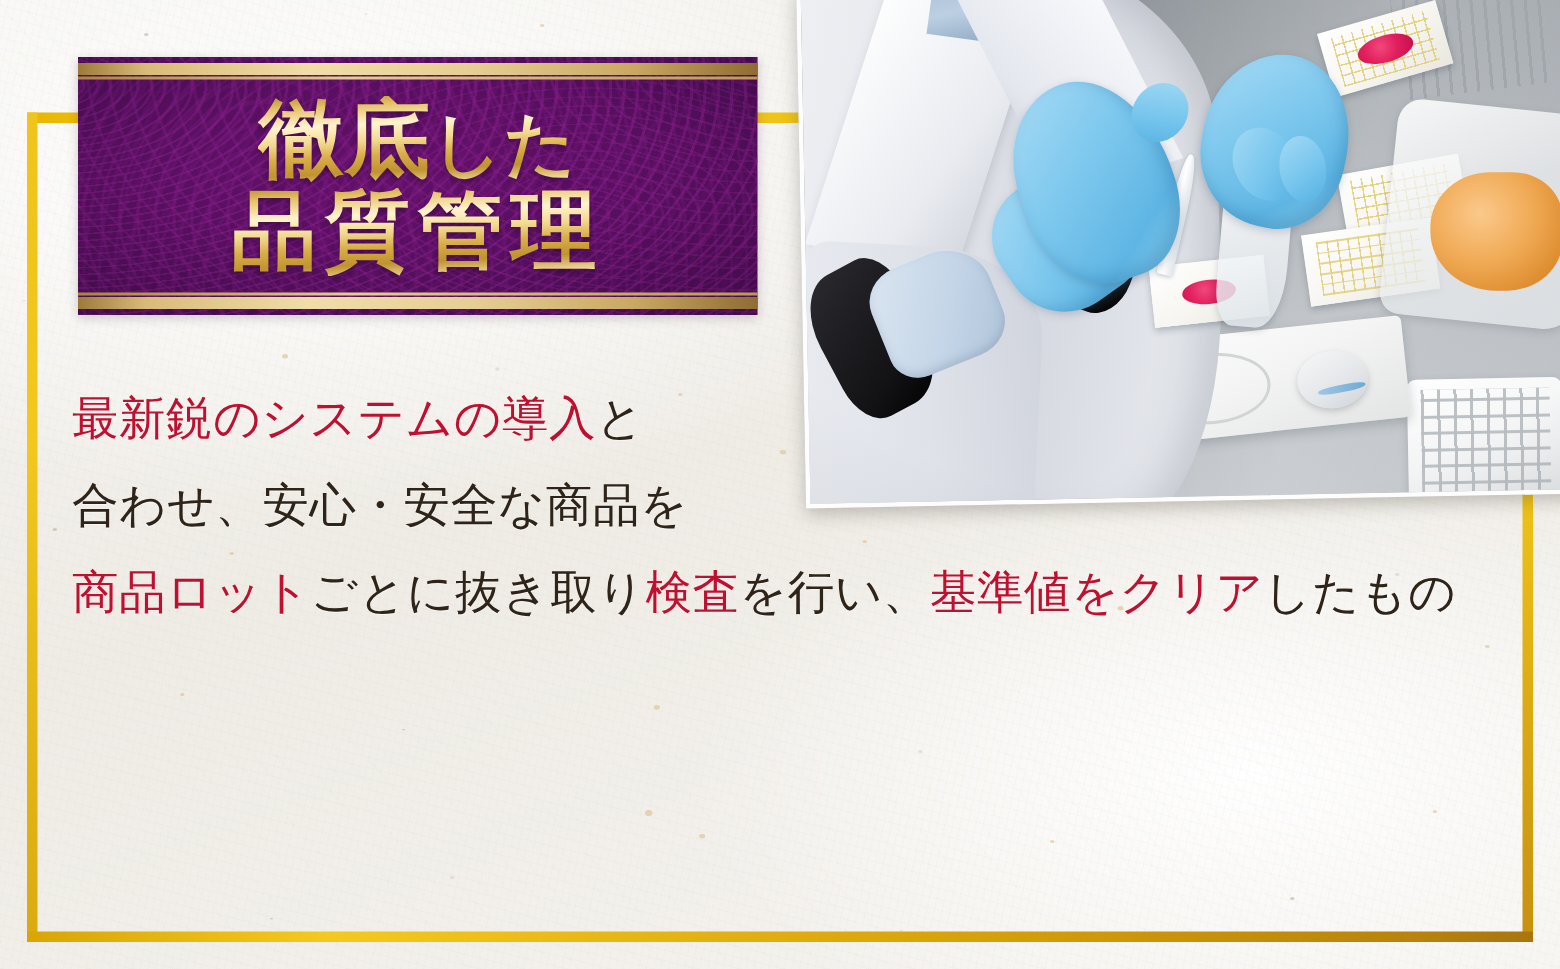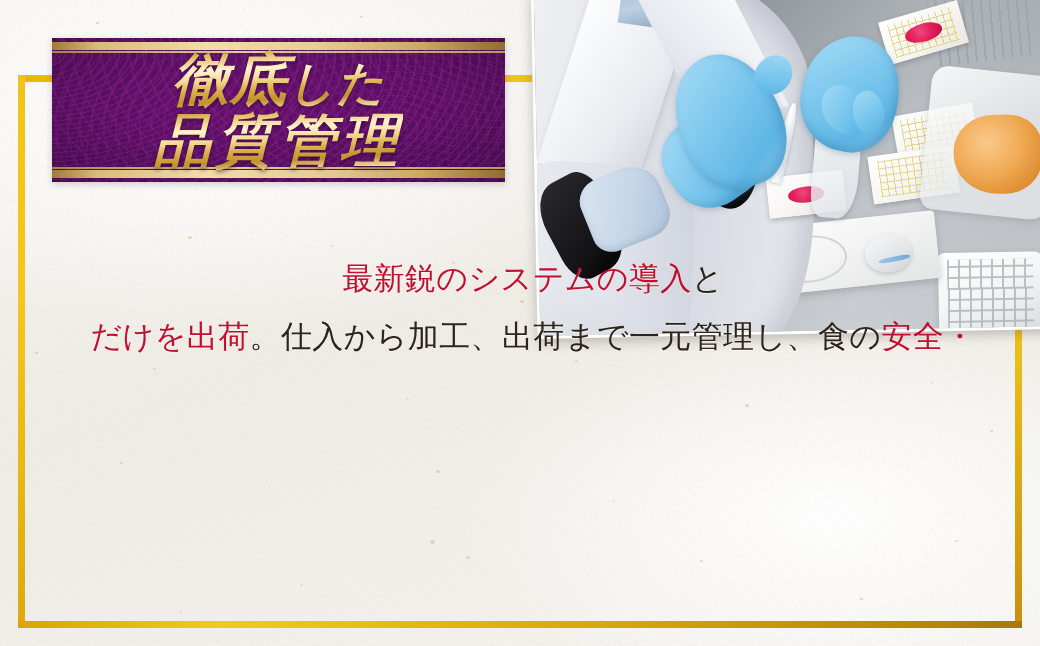--- a/index.html
+++ b/index.html
@@ -76,23 +76,22 @@
     right: 0; top: 0; width: 7px; height: 100%;
     background: linear-gradient(180deg, #f0c41a 0%, #efc317 45%, #c7900f 100%);
   }
 
   
   .banner {
     position: absolute;
     left: 52px;
     top: 38px;
     width: 453px;
-    height: 144px;
+    height: 172px;
     box-shadow: 0 2px 7px rgba(60,35,70,.22);
-    font-style: italic;
   }
   .banner-body {
     position: absolute;
     inset: 0;
     background:
       radial-gradient(ellipse 80% 70% at 45% 45%, #63116a 0%, #550f5e 55%, #480d52 100%);
     overflow: hidden;
   }
   .banner-marble {
     position: absolute;
@@ -366,21 +365,20 @@
   }
   .photo-shadow-wrap { position: absolute; inset: 0; pointer-events: none;
     background: radial-gradient(ellipse 100% 100% at 50% 40%, rgba(0,0,0,0) 62%, rgba(40,45,55,.12) 100%); }
 
   
   .body-copy {
     position: absolute;
     left: 48px;
     top: 250px;
     width: 970px;
-    text-align: center;
   }
   .copy-line {
     font-size: 31px;
     line-height: 58px;
     color: #2e2419;
     letter-spacing: .012em;
     white-space: nowrap;
     font-weight: 400;
     text-shadow: 0 1px 0 rgba(255,255,255,.55);
   }
@@ -500,16 +498,17 @@
       <div class="glove glove-right"></div>
       <div class="glove-finger gf1"></div>
       <div class="glove-finger gf2"></div>
 
       <div class="photo-shadow-wrap"></div>
     </div>
   </div>
 
   <div class="body-copy" id="body-copy">
       <div class="copy-line"><span class="accent">最新鋭のシステムの導入</span><span>と</span></div>
-      <div class="copy-line"><span class="accent">だけを</span><span class="accent">出荷</span><span>。仕入から加工、出荷まで一元管理し、食の</span><span class="accent">安全・</span></div>
+      <div class="copy-line"><span>合わせ、安心・安全な商品を</span></div>
+      <div class="copy-line"><span class="accent">商品ロット</span><span>ごとに抜き取り</span><span class="accent">検査</span><span>を行い、</span><span class="accent">基準値をクリア</span><span>したもの</span></div>
     </div>
 
 </div>
 
 </body></html>

